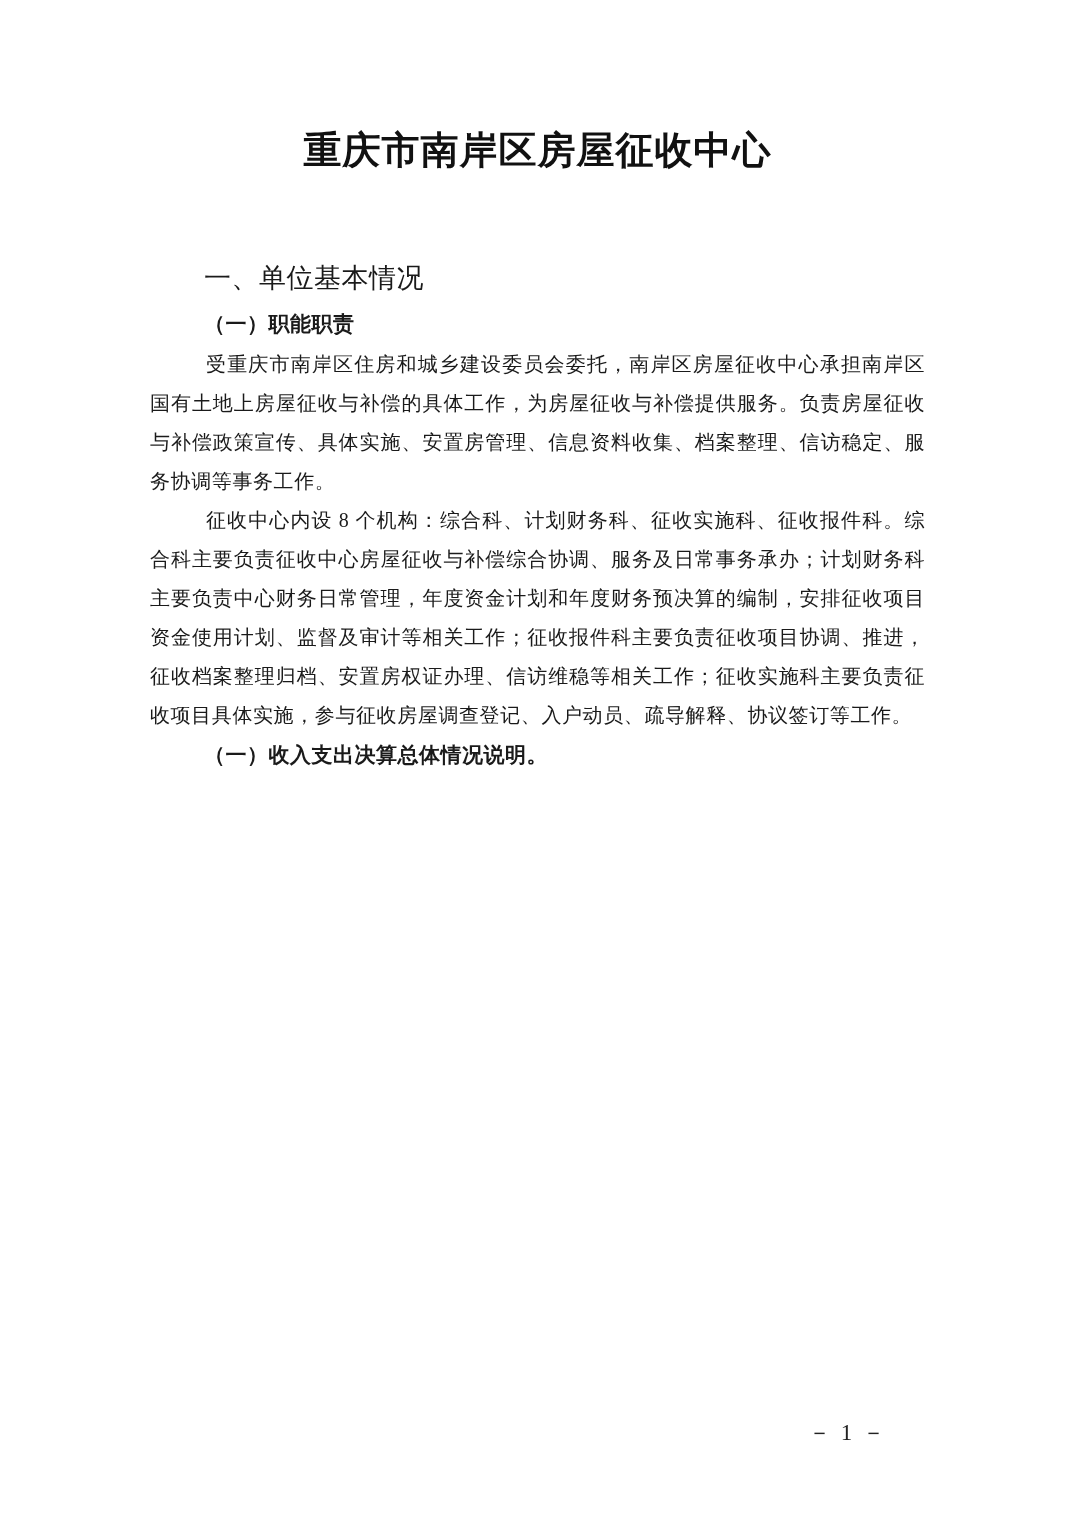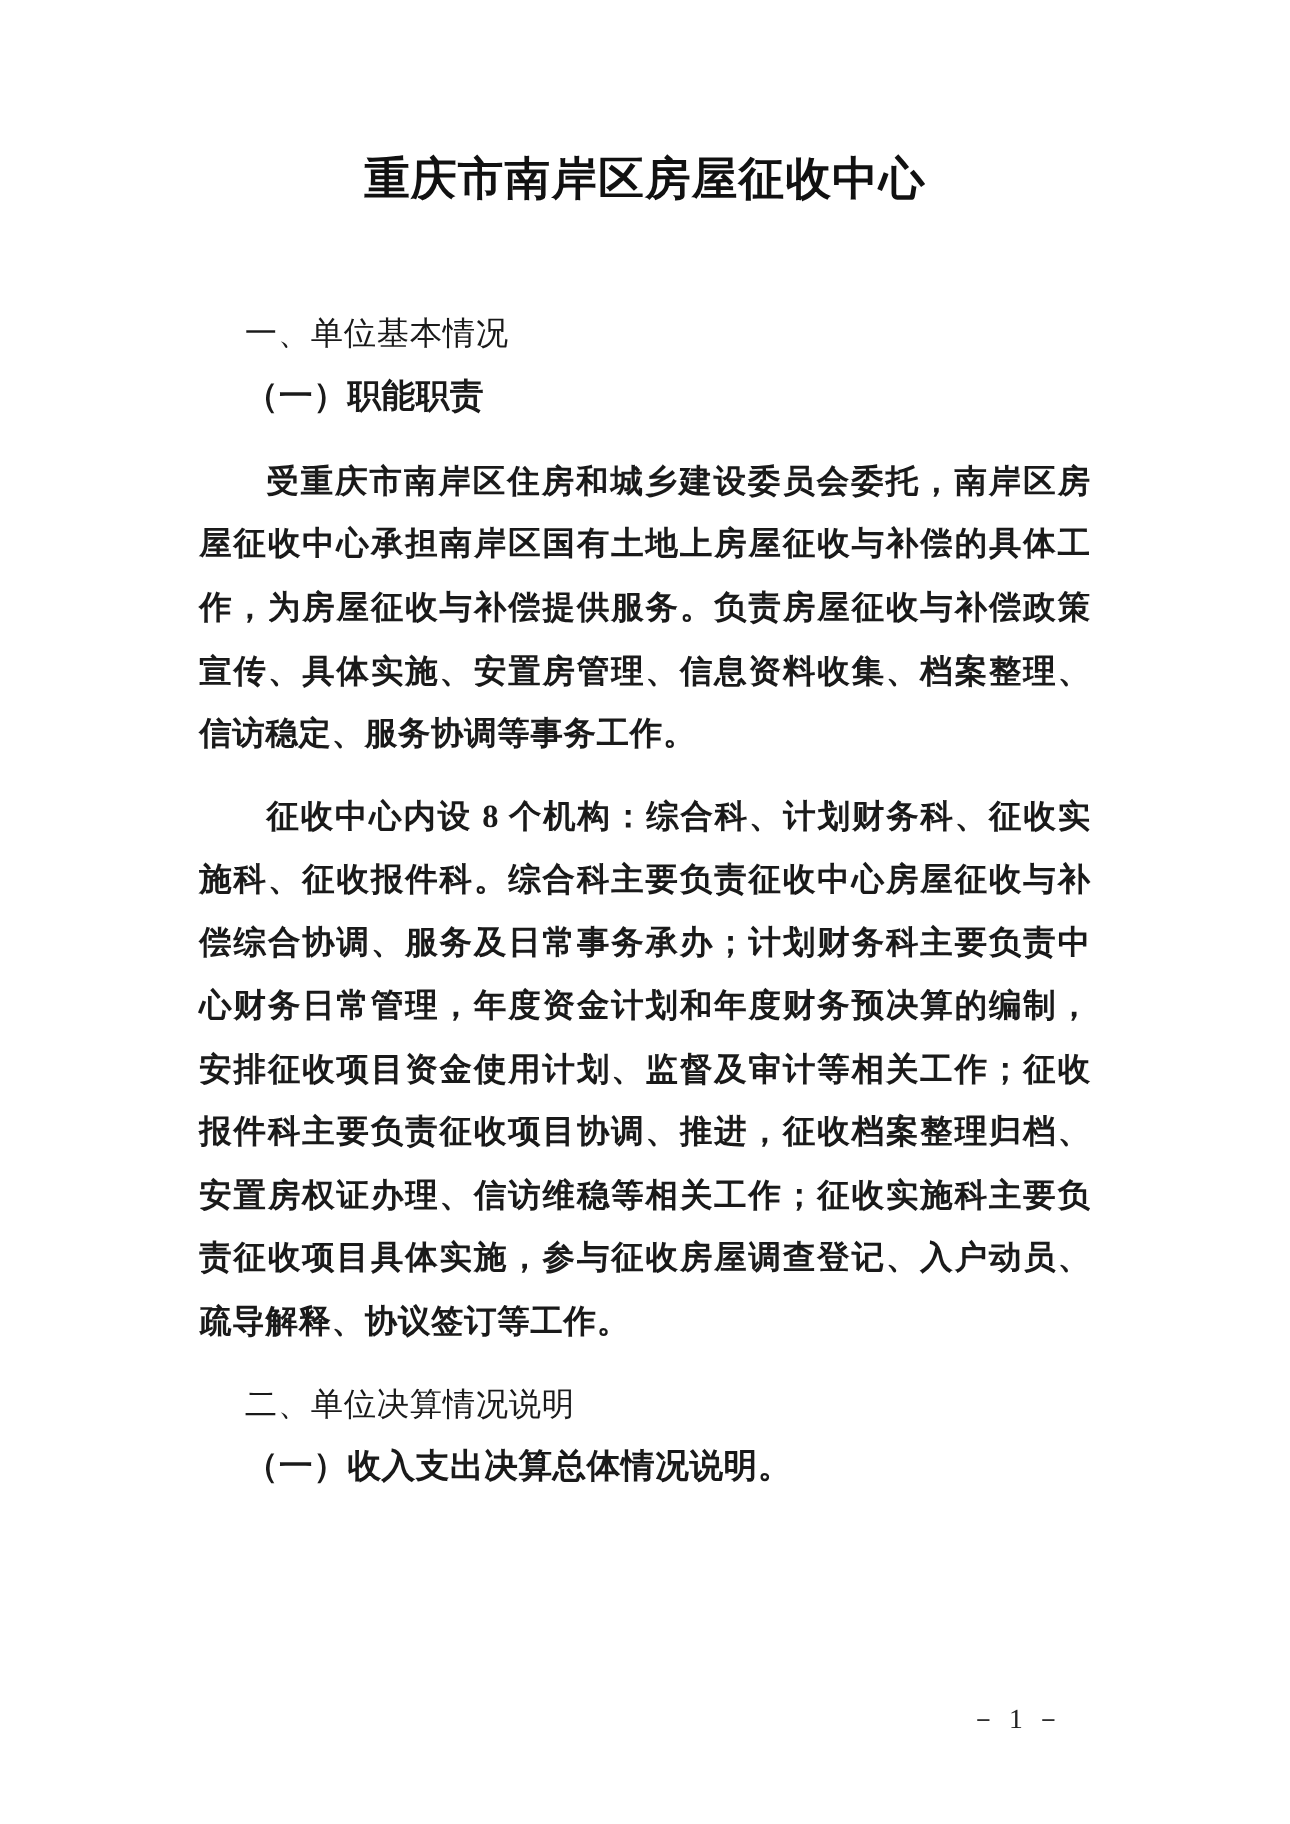--- a/index.html
+++ b/index.html
@@ -45,36 +45,35 @@
   }
   .heading-1 {
     font-weight: normal;
     font-size: 27px;
     line-height: 1.95;
     text-indent: 54px;
     letter-spacing: 0.5px;
     margin: 0;
   }
   .heading-2 {
-    font-size: 28px;
+    font-size: 21px;
     line-height: 1.95;
     text-indent: 54px;
     letter-spacing: 0.5px;
     margin: 0;
     font-family: "Liberation Serif", "DejaVu Serif", serif;
   }
   .para {
-    font-size: 27px;
+    font-size: 20px;
     line-height: 1.95;
     text-indent: 56px;
     text-align: justify;
     text-justify: inter-ideograph;
     letter-spacing: 0.6px;
-    margin: 16px;
-    font-weight: bold;
+    margin: 0;
   }
   .footer {
     position: absolute;
     left: 0;
     right: 0;
     bottom: 72px;
     text-align: center;
     font-size: 23px;
     color: #222;
     letter-spacing: 2px;
@@ -95,21 +94,20 @@
     </h1>
 
     <div class="spacer-after-title"></div>
 
     <h2 class="heading-1">一、单位基本情况</h2>
     <h3 class="heading-2">（一）职能职责</h3>
     <p class="para">受重庆市南岸区住房和城乡建设委员会委托，南岸区房屋征收中心承担南岸区国有土地上房屋征收与补偿的具体工作，为房屋征收与补偿提供服务。负责房屋征收与补偿政策宣传、具体实施、安置房管理、信息资料收集、档案整理、信访稳定、服务协调等事务工作。</p>
 
     <p class="para">征收中心内设 8 个机构：综合科、计划财务科、征收实施科、征收报件科。综合科主要负责征收中心房屋征收与补偿综合协调、服务及日常事务承办；计划财务科主要负责中心财务日常管理，年度资金计划和年度财务预决算的编制，安排征收项目资金使用计划、监督及审计等相关工作；征收报件科主要负责征收项目协调、推进，征收档案整理归档、安置房权证办理、信访维稳等相关工作；征收实施科主要负责征收项目具体实施，参与征收房屋调查登记、入户动员、疏导解释、协议签订等工作。</p>
 
-    <h2 class="heading-1">二、单位决算情况说明</h2>
     <h3 class="heading-2">（一）收入支出决算总体情况说明。</h3>
 
   </div>
 
   <div class="footer">
     <span class="footer-inner">－ 1 －</span>
   </div>
 </div>
 
 </body></html>

